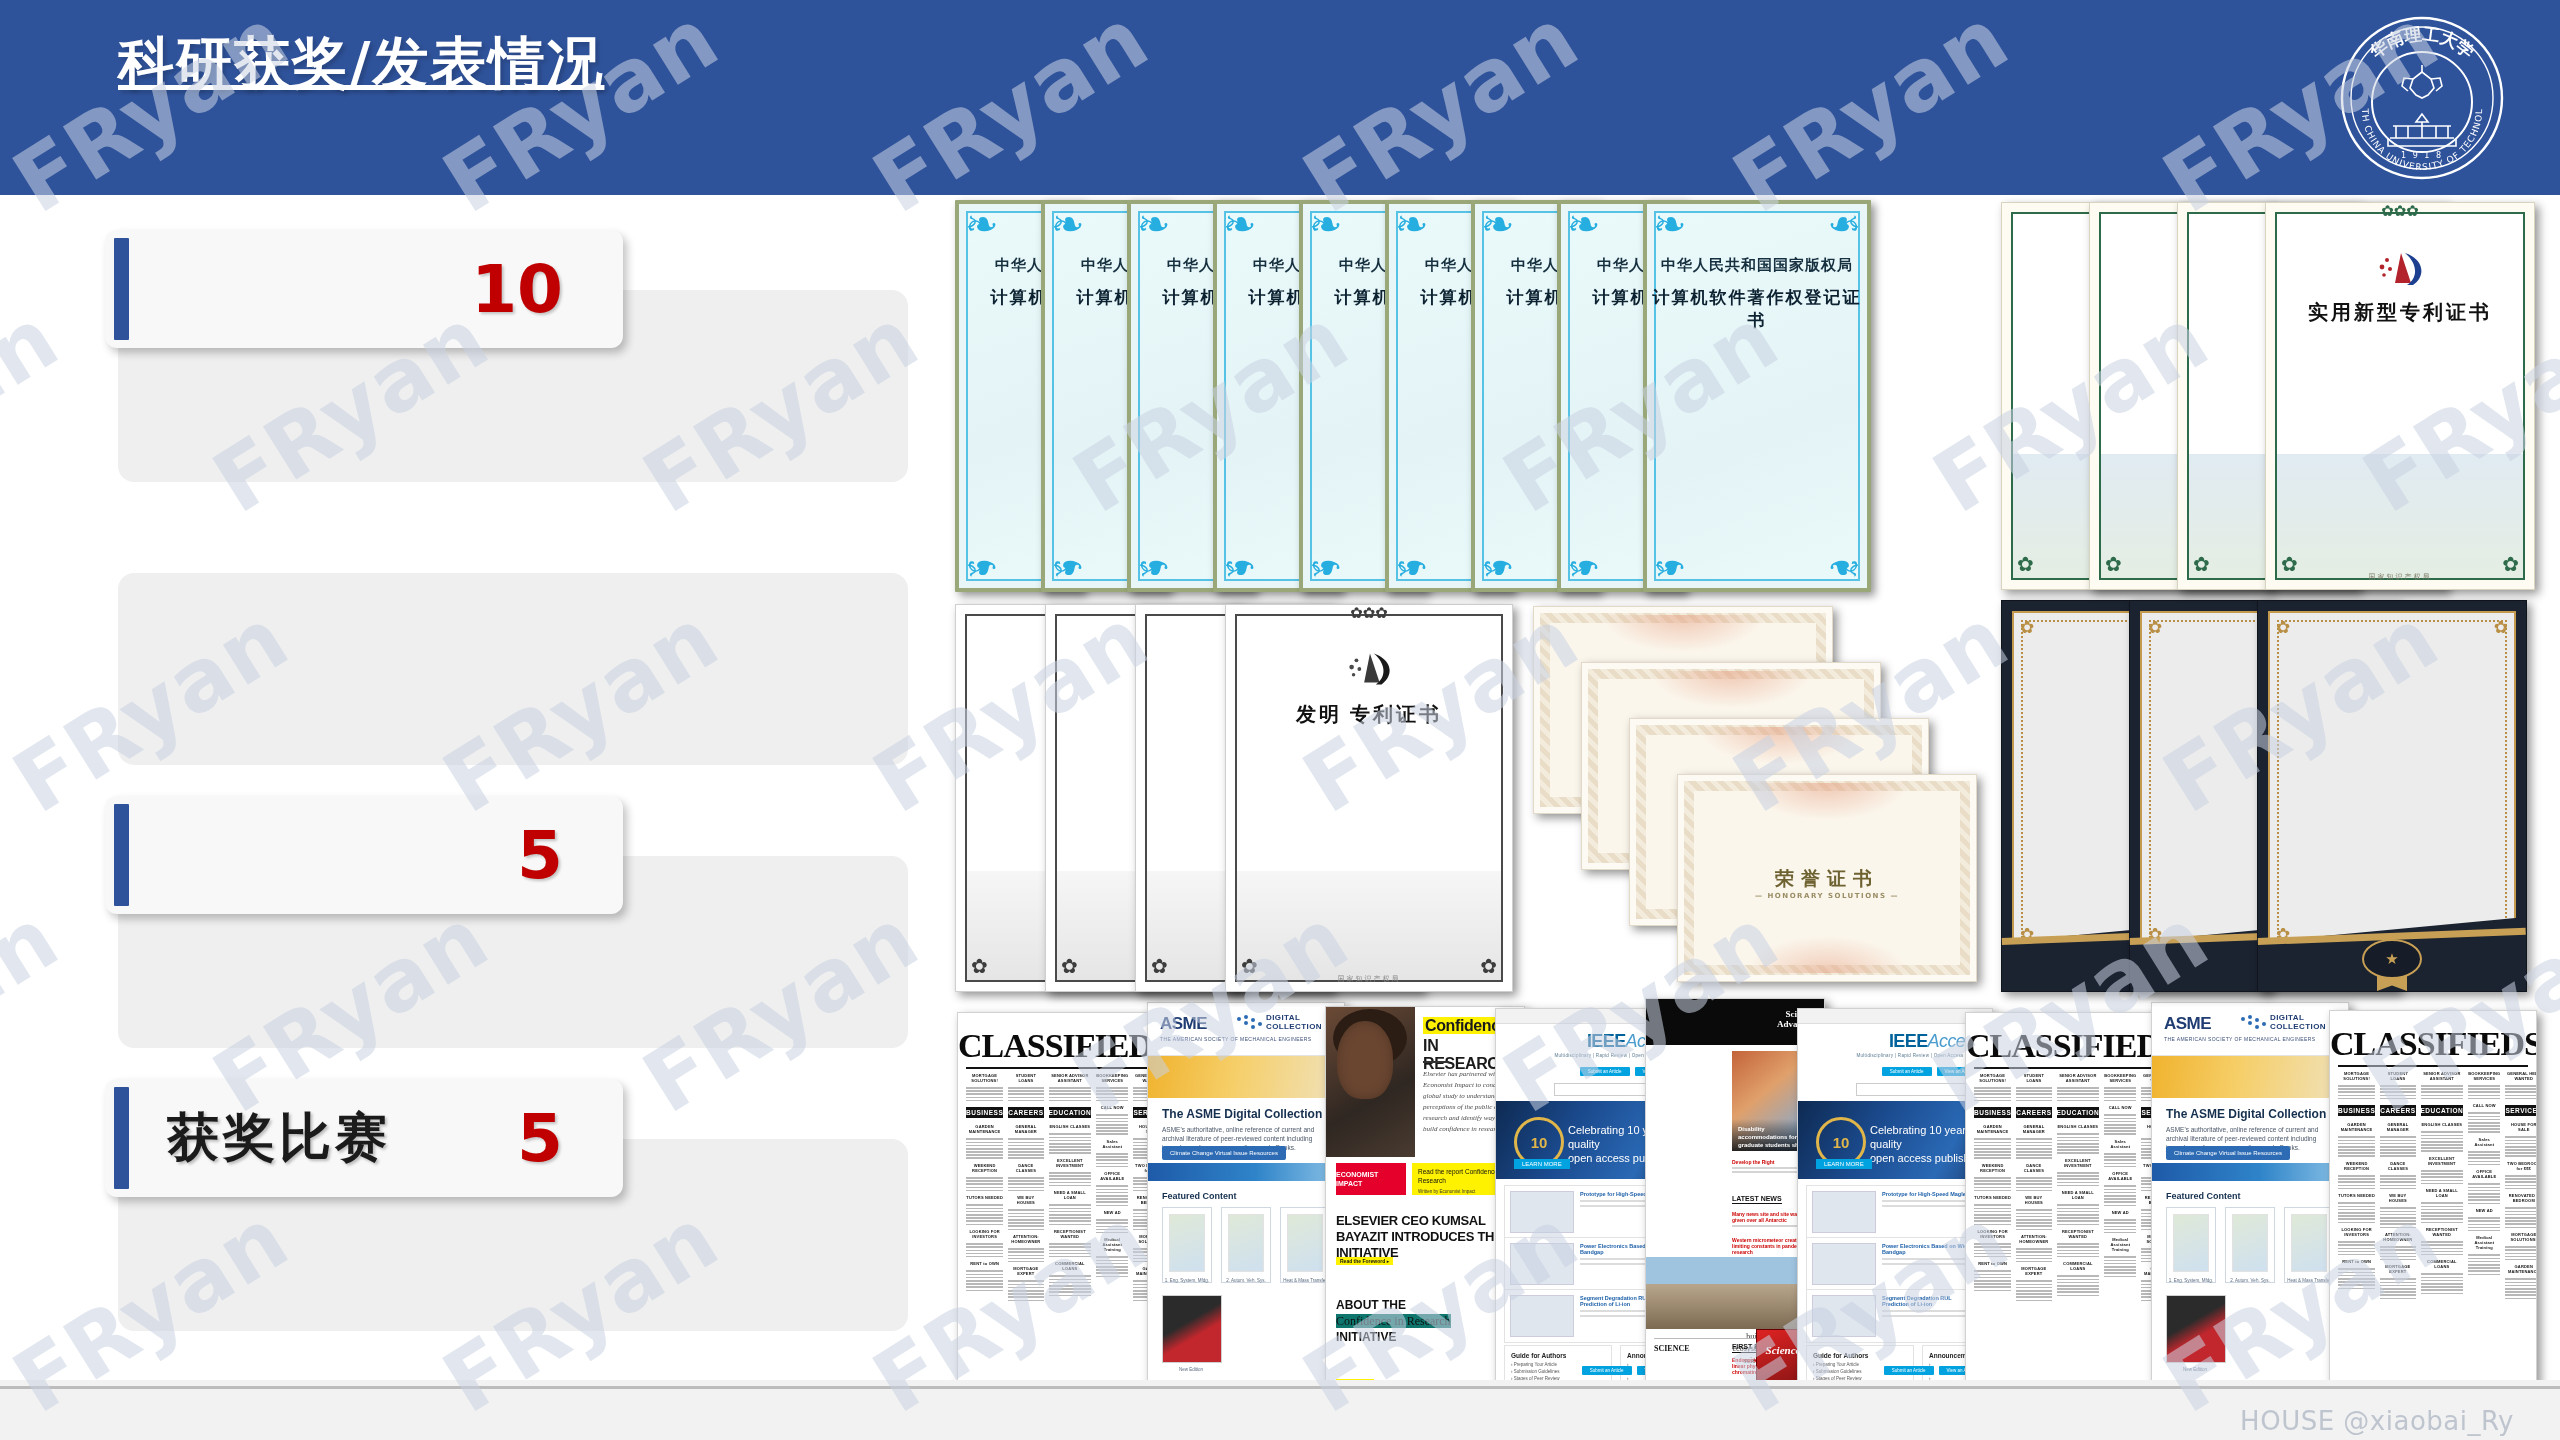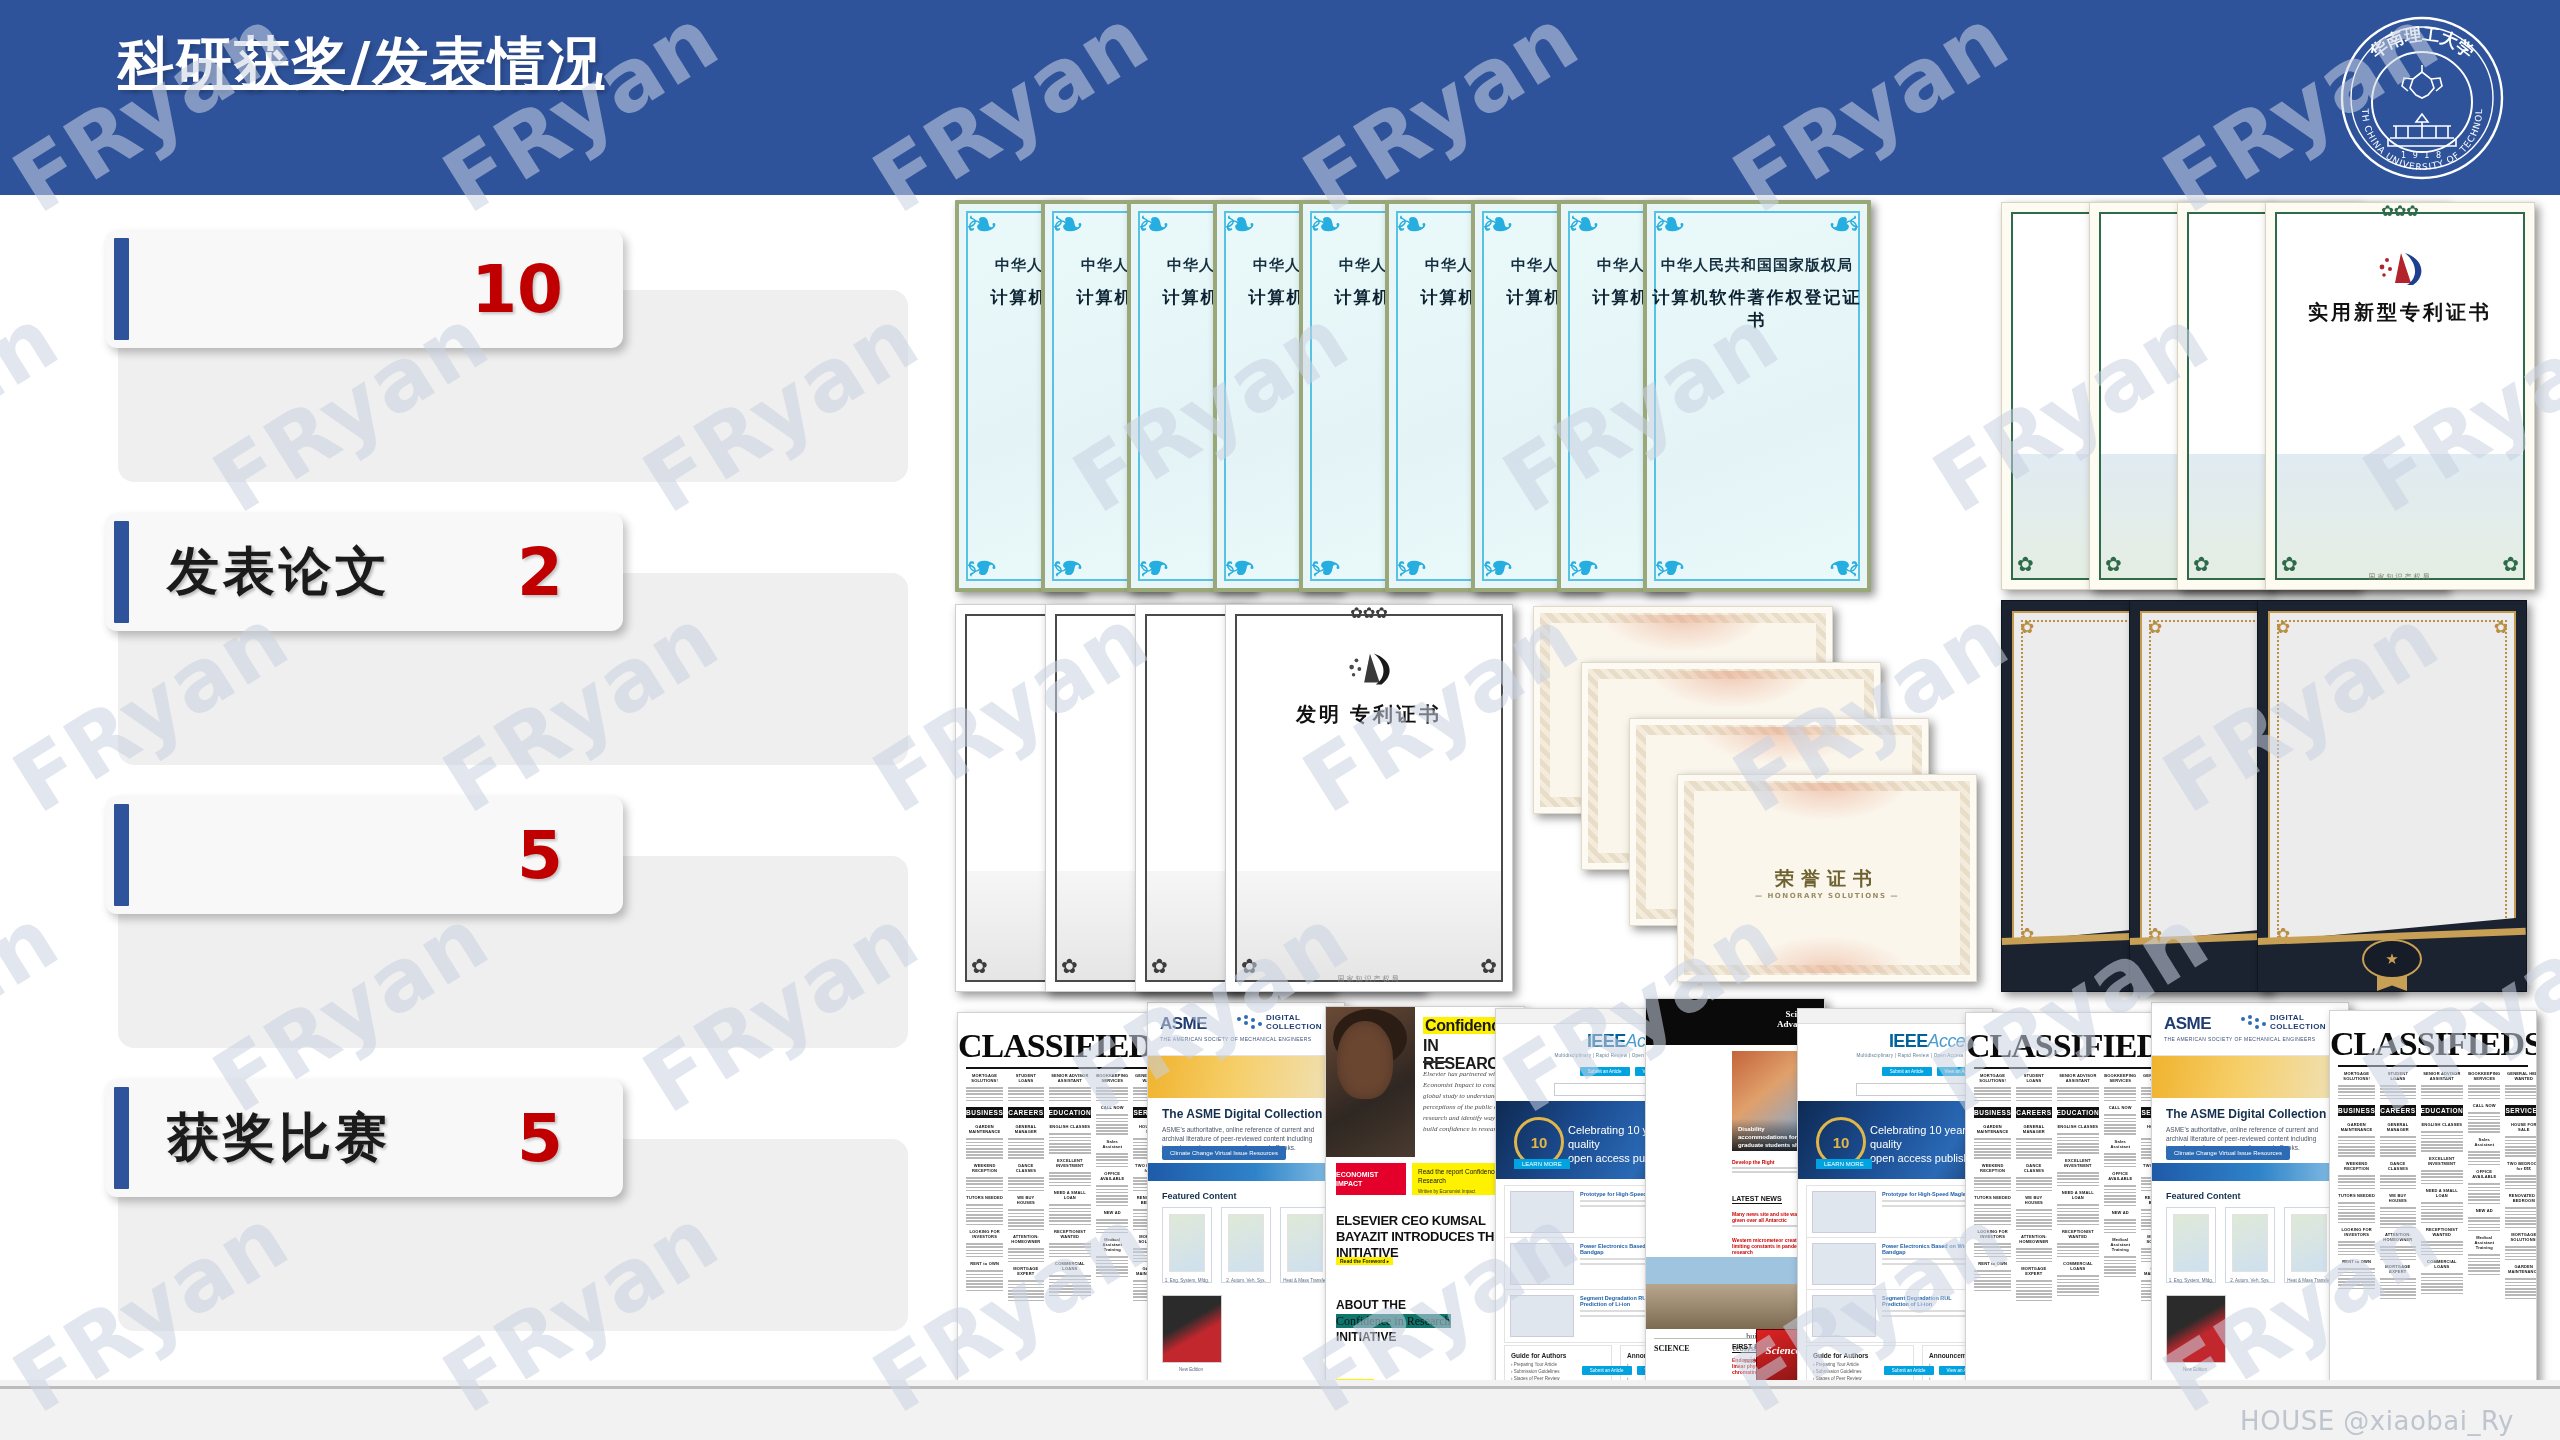--- a/index.html
+++ b/index.html
@@ -339,25 +339,20 @@
     <div class="stat-block" style="top:0px">
       <div class="stat-bg"></div>
       <div class="stat-card">
         <div class="stat-accent"></div>
         <div class="stat-value">10</div>
       </div>
     </div>
 
     <div class="stat-block" style="top:283px">
       <div class="stat-bg"></div>
-      <div class="stat-card">
-        <div class="stat-accent"></div>
-        <div class="stat-label">发表论文</div>
-        <div class="stat-value">2</div>
-      </div>
     </div>
 
     <div class="stat-block" style="top:566px">
       <div class="stat-bg"></div>
       <div class="stat-card">
         <div class="stat-accent"></div>
         <div class="stat-value">5</div>
       </div>
     </div>
 

